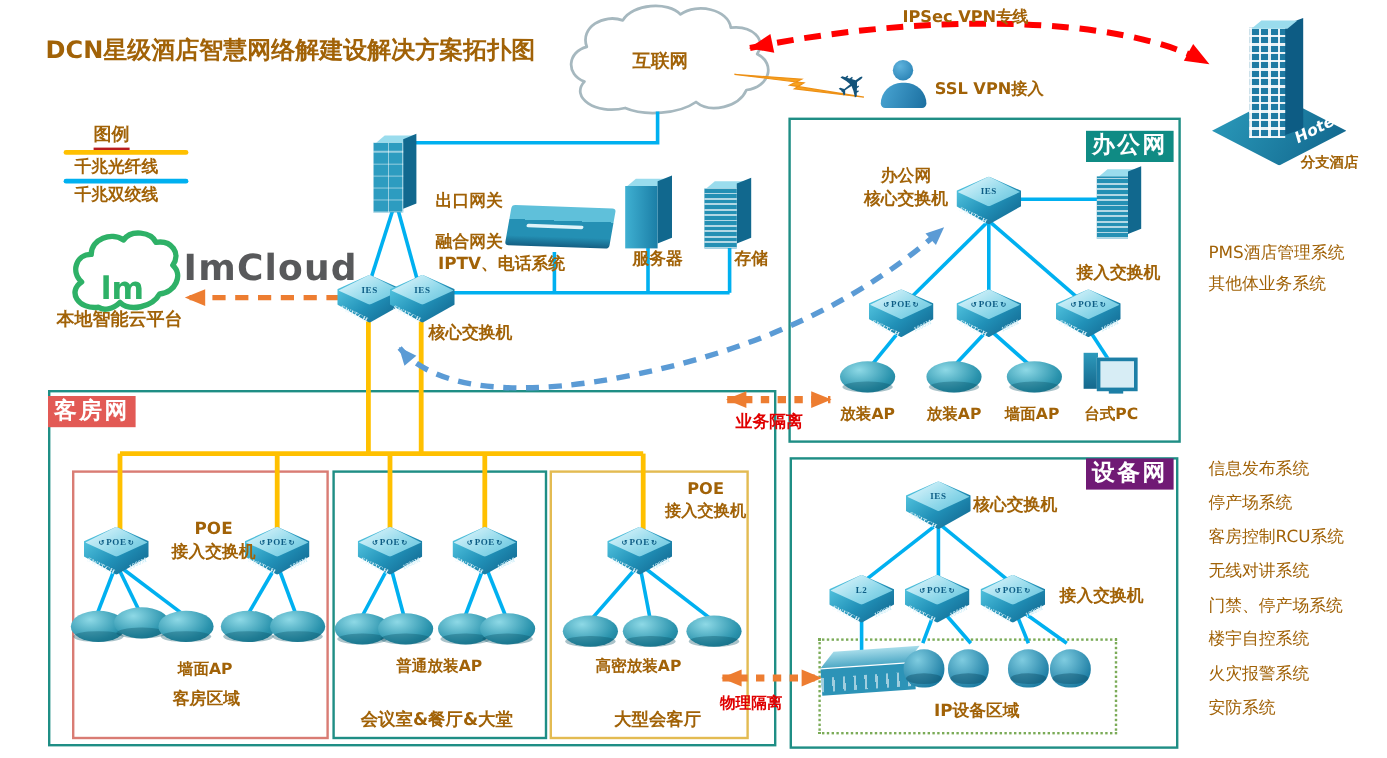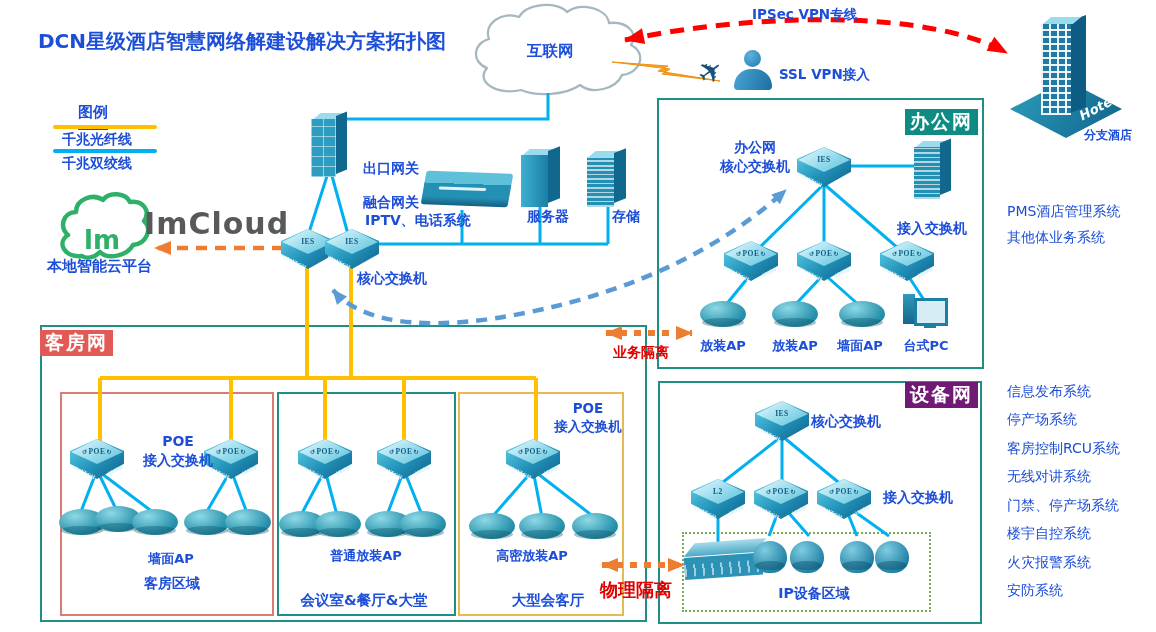--- a/index.html
+++ b/index.html
@@ -1,20 +1,20 @@
 <!DOCTYPE html>
 <html><head>
 <meta charset="utf-8">
 <style>
   html,body{margin:0;padding:0;background:#fff;}
   #canvas{position:relative;width:1156px;height:632px;background:#fff;overflow:hidden;
           font-family:"DejaVu Sans","Liberation Sans",sans-serif;color:#111;}
   .abs{position:absolute;}
   
-  .lb{position:absolute;font-weight:700;color:#1d4ed8;white-space:pre-line;line-height:1.35;font-size:14px;}
+  .lb{position:absolute;font-weight:700;color:#a16207;white-space:pre-line;line-height:1.35;font-size:14px;}
   .ctr{text-align:center;}
   .rg{font-weight:400;}
   .red{color:#e00000;}
   
   .zone{position:absolute;border:2px solid #1f8e85;background:transparent;}
   .zone.redb{border-color:#d97c74;}
   .zone.orgb{border-color:#e3bb52;}
   .zone.grnd{border:2px dotted #7bab57;}
   .ztag{position:absolute;color:#fff;font-weight:700;font-size:19px;padding:1px 5px 2px;letter-spacing:2px;line-height:1.2;}
   
@@ -84,21 +84,21 @@
   .bbase{position:absolute;background:linear-gradient(120deg,#2c9dbd,#10638a);
       clip-path:polygon(50% 0,100% 50%,50% 100%,0 50%);}
   .bfront{position:absolute;background-color:#1f7ba3;
       background-image:repeating-linear-gradient(0deg,rgba(255,255,255,.9) 0 2px,transparent 2px 7px),
                        repeating-linear-gradient(90deg,rgba(255,255,255,.9) 0 2px,transparent 2px 8px);}
   .bside{position:absolute;background:#0d5c84;transform:skewY(-20deg);}
   .broof{position:absolute;background:#9adced;transform:skewX(-50deg);}
   .hotel{position:absolute;color:#fff;font-style:italic;font-weight:700;font-size:13px;transform:rotate(-27deg);}
   
   .lline{position:absolute;height:4px;border-radius:2px;}
-  .ul{border-bottom:2px solid #b91c1c;padding-bottom:6px;}
+  .ul{border-bottom:2px solid #b91c1c;padding-bottom:1px;}
   .brand{position:absolute;font-size:30px;font-weight:600;color:#58595b;letter-spacing:1px;}
 </style>
 </head>
 <body>
 
 <div id="canvas">
 
   <svg class="abs" style="left:0;top:0;z-index:2" width="1156" height="632" viewBox="0 0 1156 632">
     <defs>
       <marker id="ar" markerUnits="userSpaceOnUse" markerWidth="24" markerHeight="20" refX="21" refY="10" orient="auto-start-reverse">
@@ -208,21 +208,21 @@
   <div class="ztag" style="left:905px;top:382px;background:#701a75;z-index:5">设备网</div>
 
   <div class="lb" style="left:38px;top:28px;font-size:20px;white-space:nowrap;z-index:4">DCN星级酒店智慧网络解建设解决方案拓扑图</div>
 
   <div class="lb ul" style="left:78px;top:102px;font-size:15px;z-index:4">图例</div>
   <div class="lline" style="left:53px;top:125px;width:104px;background:#FFC000;z-index:4"></div>
   <div class="lb" style="left:62px;top:130px;font-size:14px;z-index:4">千兆光纤线</div>
   <div class="lline" style="left:53px;top:149px;width:104px;background:#00B0F0;z-index:4"></div>
   <div class="lb" style="left:62px;top:154px;font-size:14px;z-index:4">千兆双绞线</div>
 
-  <div class="brand" style="left:144px;top:206px;z-index:4">ImCloud</div>
+  <div class="brand" style="left:153px;top:206px;z-index:4">ImCloud</div>
   <div class="lb" style="left:47px;top:256px;font-size:15px;z-index:4">本地智能云平台</div>
 
   <div class="lb" style="left:527px;top:41px;font-size:15.5px;z-index:4">互联网</div>
   <div class="lb" style="left:752px;top:5px;font-size:13.5px;z-index:4">IPSec VPN专线</div>
   <div class="lb" style="left:779px;top:65px;font-size:13.5px;z-index:4">SSL VPN接入</div>
 
   <span class="plane" style="left:698px;top:54px;z-index:3">✈</span>
   <div class="head abs" style="left:744px;top:50px;z-index:3"></div>
   <div class="bodyp abs" style="left:734px;top:69px;z-index:3"></div>
 
@@ -396,21 +396,21 @@
   </div>
   <div class="lb ctr" style="left:548px;top:399px;width:80px;font-size:13.5px;z-index:4">POE
 接入交换机</div>
   <div class="ap" style="left:469px;top:513px;z-index:3"></div>
   <div class="ap" style="left:519px;top:513px;z-index:3"></div>
   <div class="ap" style="left:572px;top:513px;z-index:3"></div>
   <div class="lb ctr" style="left:493px;top:547px;width:78px;font-size:13px;z-index:4">高密放装AP</div>
   <div class="lb ctr" style="left:508px;top:591px;width:80px;font-size:14.5px;z-index:4">大型会客厅</div>
 
   <div class="lb red" style="left:613px;top:343px;z-index:5">业务隔离</div>
-  <div class="lb red" style="left:600px;top:578px;font-size:18px;z-index:5">物理隔离</div>
+  <div class="lb red" style="left:600px;top:578px;font-size:13px;z-index:5">物理隔离</div>
 
   <div class="sw" style="left:755px;top:401px;z-index:3">
     <div class="b"></div>
     <div class="t">
         <span>IES</span>
       </div>
     <span class="f">SWITCH</span>
   </div>
   <div class="lb" style="left:811px;top:412px;z-index:4">核心交换机</div>
 

